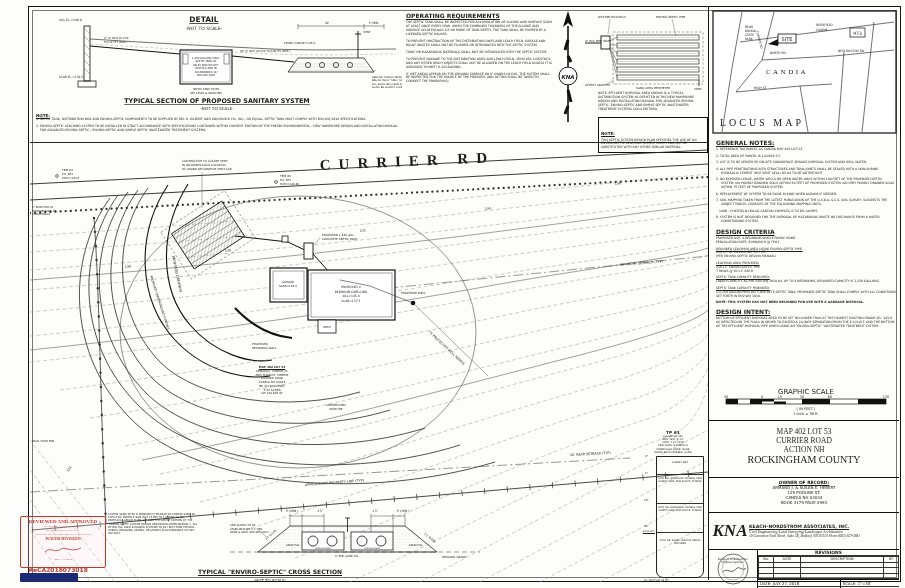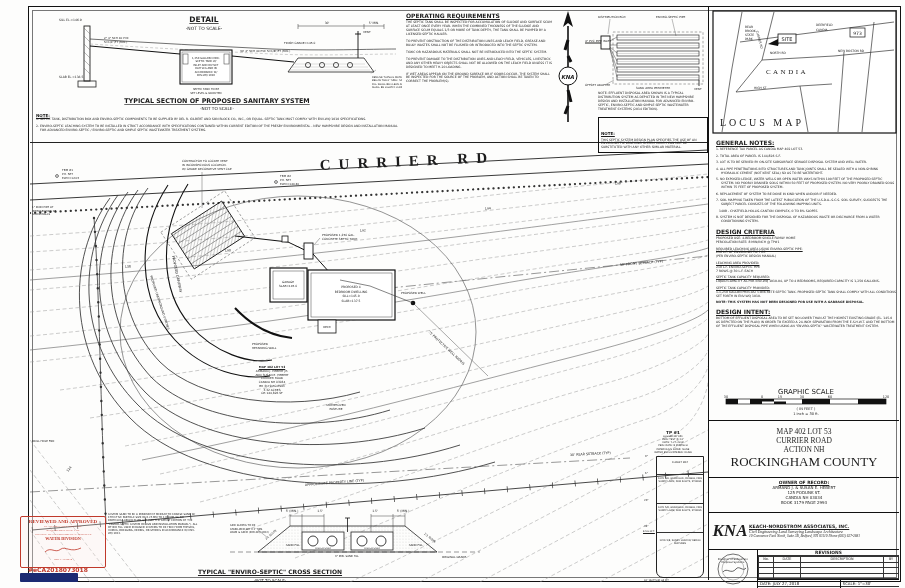--- a/index.html
+++ b/index.html
@@ -239,21 +239,21 @@
     </g>
     <text x="92" y="24" font-size="3.6" text-anchor="middle">( IN FEET )</text>
     <text x="92" y="29" font-size="3.6" text-anchor="middle">1 inch = 30 ft.</text>
   </svg>
 
   <div class="abs" style="left:709px;top:420px;width:190px;height:160px;border-top:1.1px solid #111;">
     <div class="ctr serif" style="padding-top:4px;height:52px;">
       <div style="font-size:7.5px;margin-top:2px;">MAP 402 LOT 53</div>
       <div style="font-size:7.5px;">CURRIER ROAD</div>
       <div style="font-size:7.5px;">ACTION  NH</div>
-      <div style="font-size:13px;">ROCKINGHAM COUNTY</div>
+      <div style="font-size:10px;">ROCKINGHAM COUNTY</div>
     </div>
     <div class="ctr tb-row" style="height:32px;padding-top:2px;">
       <div class="b u" style="font-size:4.4px;">OWNER OF RECORD:</div>
       <div style="font-size:4px;">ARMAND J. &amp; SUSAN E. HEBERT</div>
       <div style="font-size:4px;">125 PODUNK ST.</div>
       <div style="font-size:4px;">CANDIA NH 03034</div>
       <div style="font-size:4px;">BOOK 3179 PAGE 2993</div>
     </div>
     <div class="tb-row" style="height:34px;display:flex;align-items:center;padding:1px 2px;">
       <div class="serif" style="font-size:17px;font-style:italic;font-weight:bold;width:38px;text-align:center;">KNA</div>

